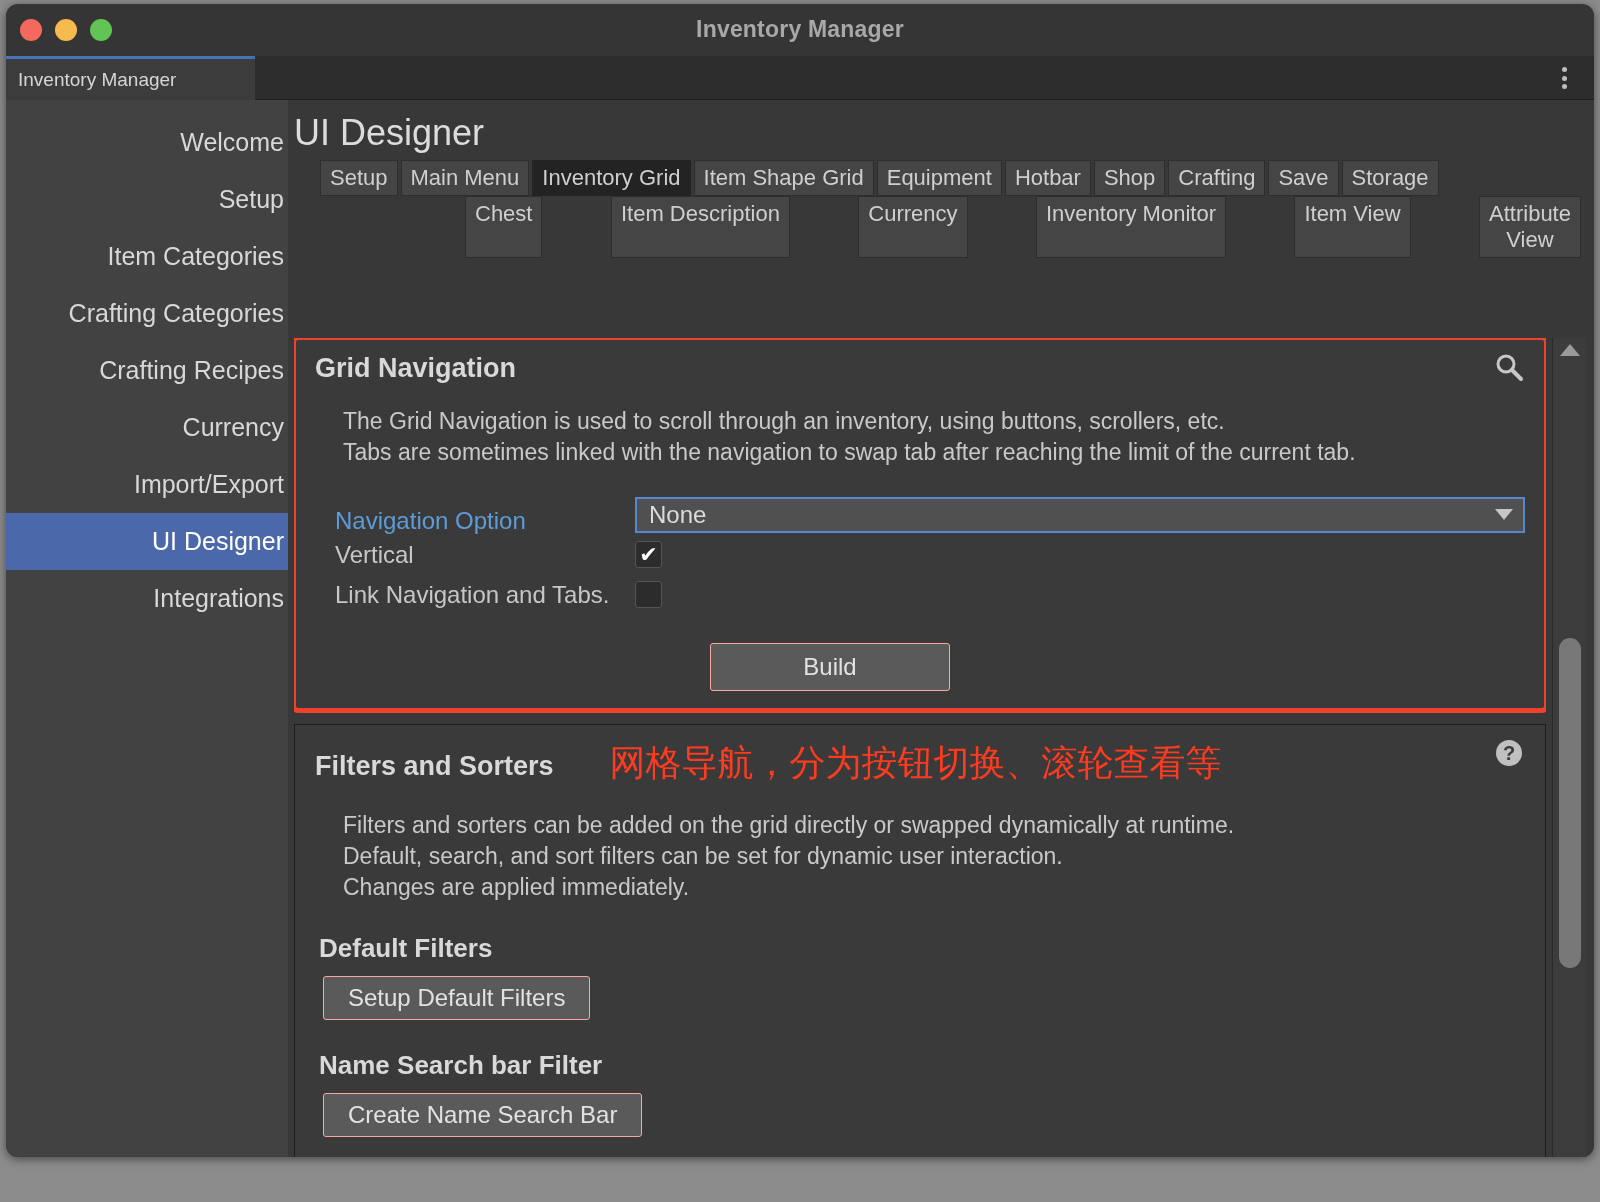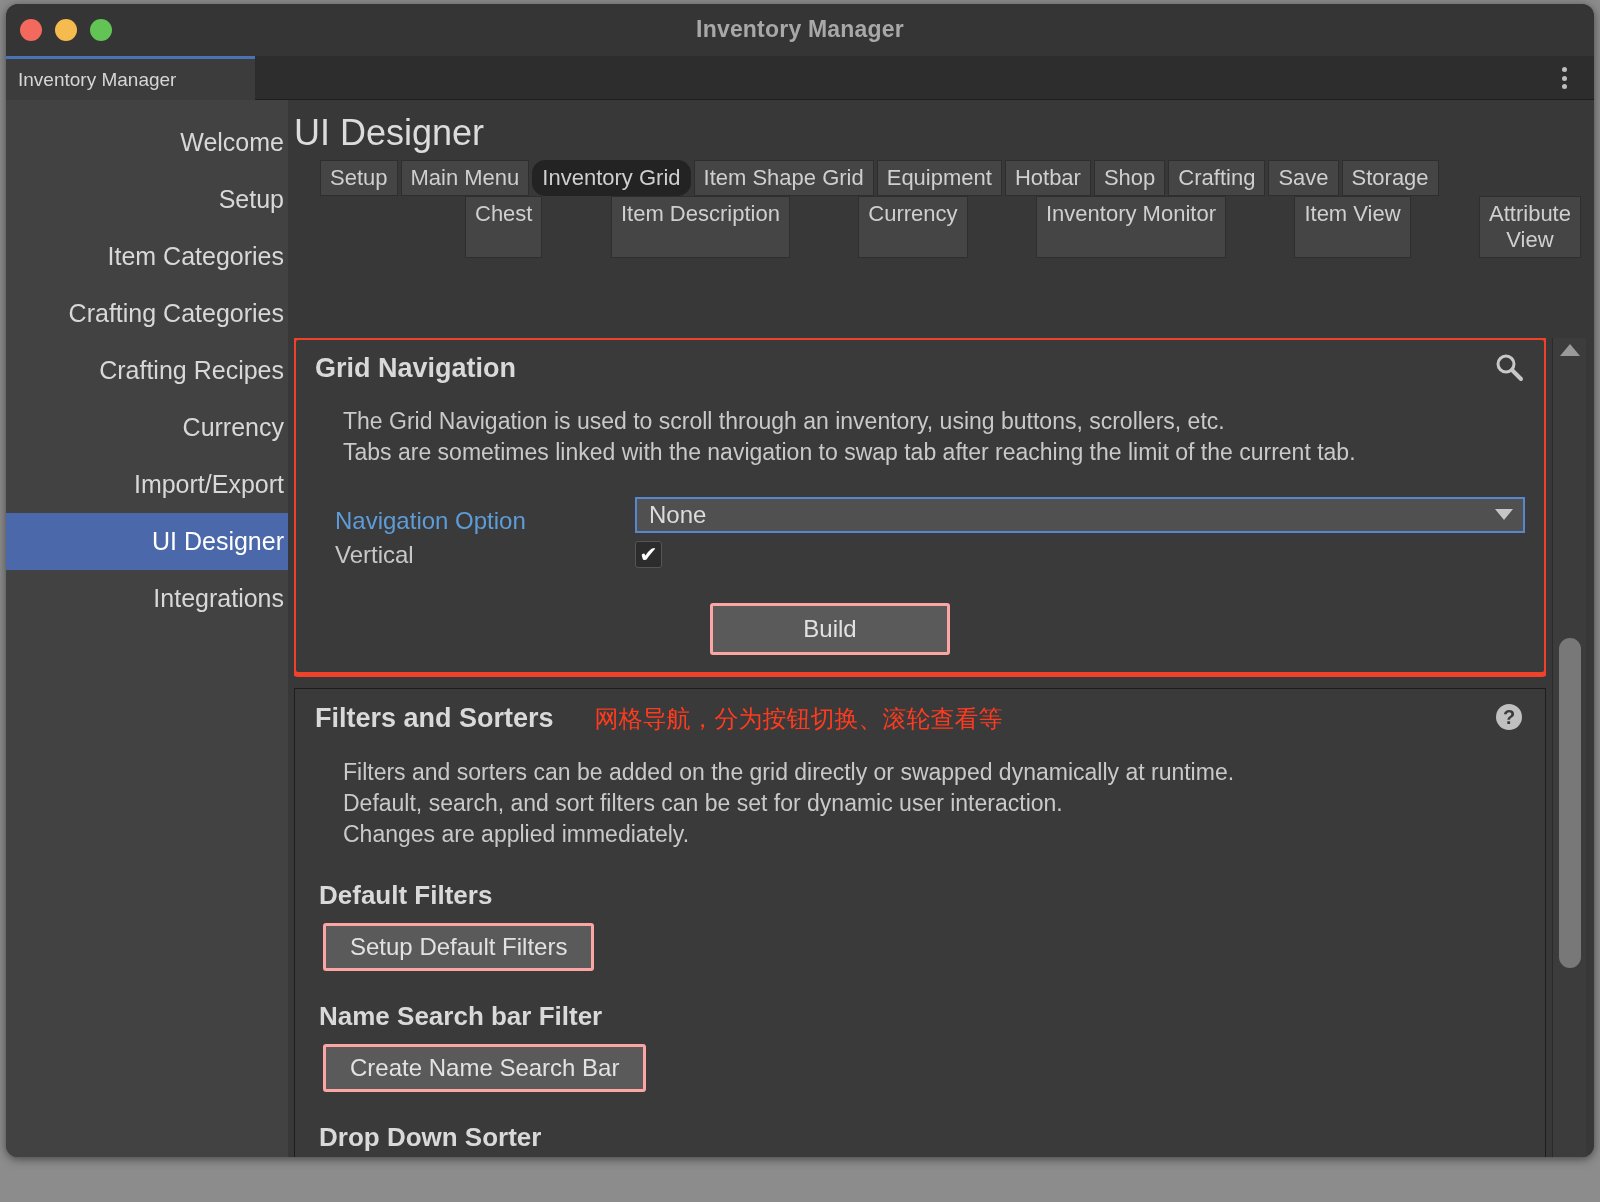--- a/index.html
+++ b/index.html
@@ -98,21 +98,21 @@
   .ed-tab {
     background: #454545;
     color: #cfcfcf;
     font-size: 22px;
     padding: 4px 9px 5px 9px;
     margin-right: 3px;
     border: 1px solid #2e2e2e;
     white-space: nowrap;
     line-height: 1.15;
   }
-  .ed-tab.selected { background: #232323; border-color: #232323; border-radius: 13px; }
+  .ed-tab.selected { background: #232323; border-color: #232323; }
   .ed-tab.two-line { text-align: center; }
   .ed-tab .second { display: block; }
 
   
   .scrollarea {
     position: absolute;
     left: 6px; right: 48px; top: 238px; bottom: 30px;
     overflow: hidden;
   }
 
@@ -130,22 +130,22 @@
   }
   .panel-head {
     display: flex; align-items: baseline;
     position: relative;
   }
   .panel-title {
     font-size: 27px; font-weight: bold; color: #d9d9d9;
   }
   .cn-note {
     color: #ff3b1f;
-    font-size: 24px;
-    margin-left: 41px;
+    font-size: 36px;
+    margin-left: 56px;
     font-family: Liberation Serif, serif;
     white-space: nowrap;
   }
   .hdr-icon {
     position: absolute; right: 0; top: -2px;
     width: 32px; height: 32px;
   }
   .search-icon circle { fill: none; stroke: #c8c8c8; stroke-width: 3; }
   .search-icon line { stroke: #c8c8c8; stroke-width: 4; stroke-linecap: round; }
   .help-icon circle { fill: #c0c0c0; }
@@ -183,21 +183,21 @@
   .chk {
     width: 27px; height: 27px;
     background: #2c2c2c;
     border: 1px solid #555;
     border-radius: 3px;
     display: flex; align-items: center; justify-content: center;
     color: #ffffff; font-size: 22px; line-height: 1;
   }
   .btn {
     background: #5a5a5a;
-    border: 3px solid #fca5a5;
+    border: 1px solid #fca5a5;
     border-radius: 3px;
     color: #e2e2e2;
     font-size: 24px;
     padding: 7px 24px;
     cursor: pointer;
   }
   .build-wrap { display: flex; justify-content: center; margin-top: 28px; padding-right: 200px; }
   .build-wrap .btn { width: 240px; text-align: center; padding: 9px 0; }
 
   .sub-head {
@@ -337,20 +337,24 @@
               <div class="form-label link">Navigation Option</div>
               <div class="combo">
                 <span class="val">None</span>
                 <span class="arrow"></span>
               </div>
             </div>
             <div class="form-row">
               <div class="form-label">Vertical</div>
               <div class="chk">✔</div>
             </div>
+            <div class="form-row">
+              <div class="form-label">Link Navigation and Tabs.</div>
+              <div class="chk"></div>
+            </div>
             <div class="build-wrap">
               <button class="btn">Build</button>
             </div>
           </div>
         </div>
 
         <div class="panel">
           <div class="panel-head">
             <div class="panel-title">Filters and Sorters</div>
             <div class="cn-note">网格导航，分为按钮切换、滚轮查看等</div>

